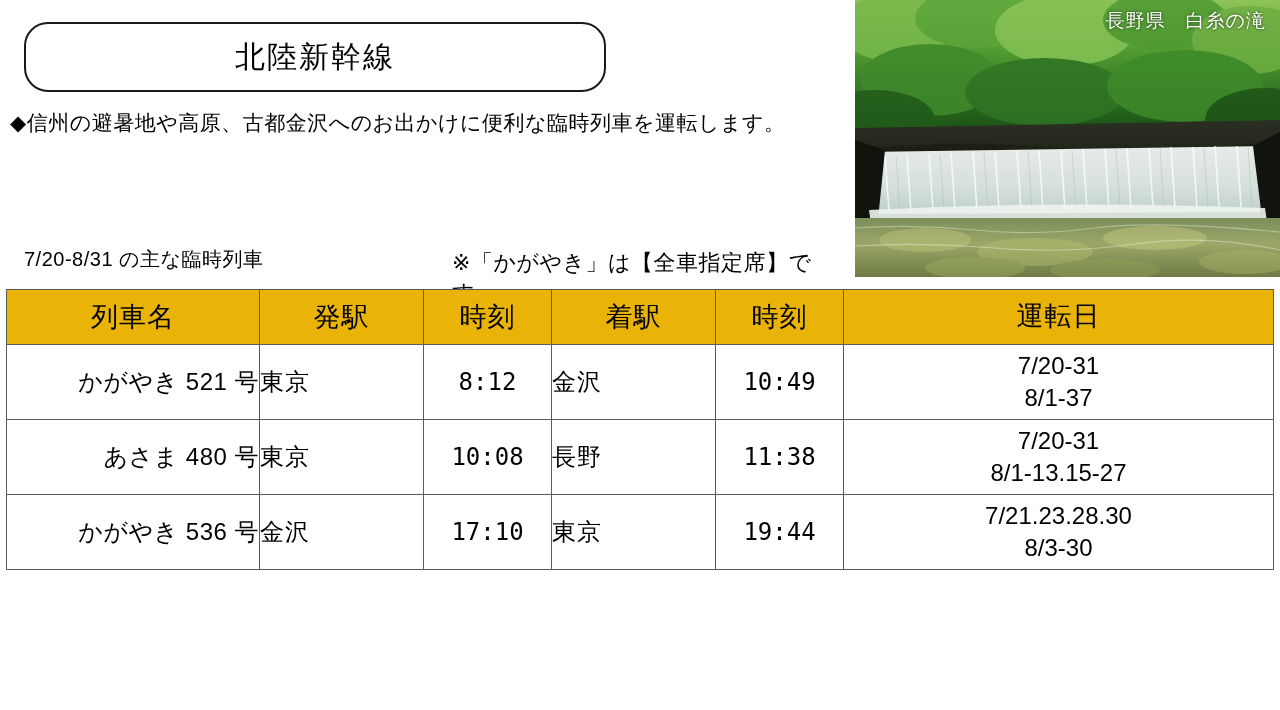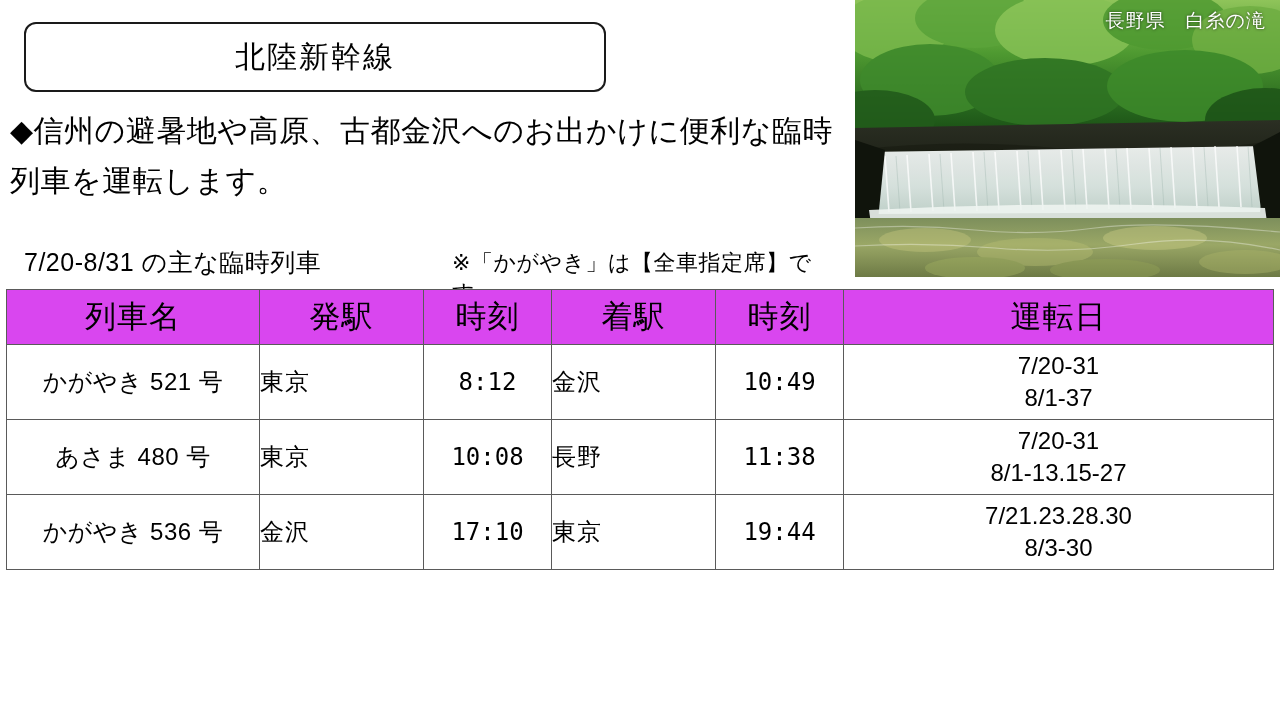--- a/index.html
+++ b/index.html
@@ -17,56 +17,56 @@
   }
 
   
   .title-pill {
     position: absolute;
     left: 24px;
     top: 22px;
     width: 582px;
     height: 70px;
     border: 2px solid #1a1a1a;
-    border-radius: 12px;
+    border-radius: 24px;
     box-sizing: border-box;
     display: flex;
     align-items: center;
     justify-content: center;
   }
   .title-pill span {
     font-size: 30px;
     letter-spacing: 2px;
     font-weight: 400;
   }
 
   
   .lead {
     position: absolute;
     left: 10px;
     top: 106px;
     width: 840px;
-    font-size: 30px;
+    font-size: 21px;
     line-height: 1.65;
     letter-spacing: 0.5px;
   }
 
   
   .sub-row {
     position: absolute;
     left: 24px;
     top: 246px;
     width: 820px;
     height: 34px;
   }
   .sub-left {
     position: absolute;
     left: 0;
     top: 0;
-    font-size: 25px;
+    font-size: 20px;
     letter-spacing: 0.5px;
   }
   .sub-right {
     position: absolute;
     left: 428px;
     top: 2px;
     font-size: 22px;
     letter-spacing: 0.5px;
   }
 
@@ -102,31 +102,31 @@
   }
   table.train-table th,
   table.train-table td {
     border: 1px solid #5a5a5a;
     padding: 0;
     font-weight: 400;
     font-size: 24px;
     background: #ffffff;
   }
   table.train-table thead th {
-    background: #d946ef;
+    background: #eab308;
     height: 54px;
     text-align: center;
-    font-size: 31px;
+    font-size: 27px;
     letter-spacing: 1px;
     font-family: Liberation Serif, serif;
   }
   table.train-table tbody td {
     height: 74px;
   }
-  .c-name   { width: 252px; text-align: center; letter-spacing: 0.5px; }
+  .c-name   { width: 252px; text-align: right; letter-spacing: 0.5px; }
   .c-stn    { width: 163px; text-align: left; letter-spacing: 1px; }
   .c-time   { width: 127px; text-align: center; font-family: "DejaVu Sans Mono", "Liberation Mono", monospace; font-size: 23px; }
   .c-days   { width: auto; text-align: center; padding-left: 10px; line-height: 1.32; font-size: 22px; }
   .c-days .d-line { display: block; white-space: nowrap; }
 </style>
 </head>
 <body>
 
 <div class="title-pill">
   <span>北陸新幹線</span>

